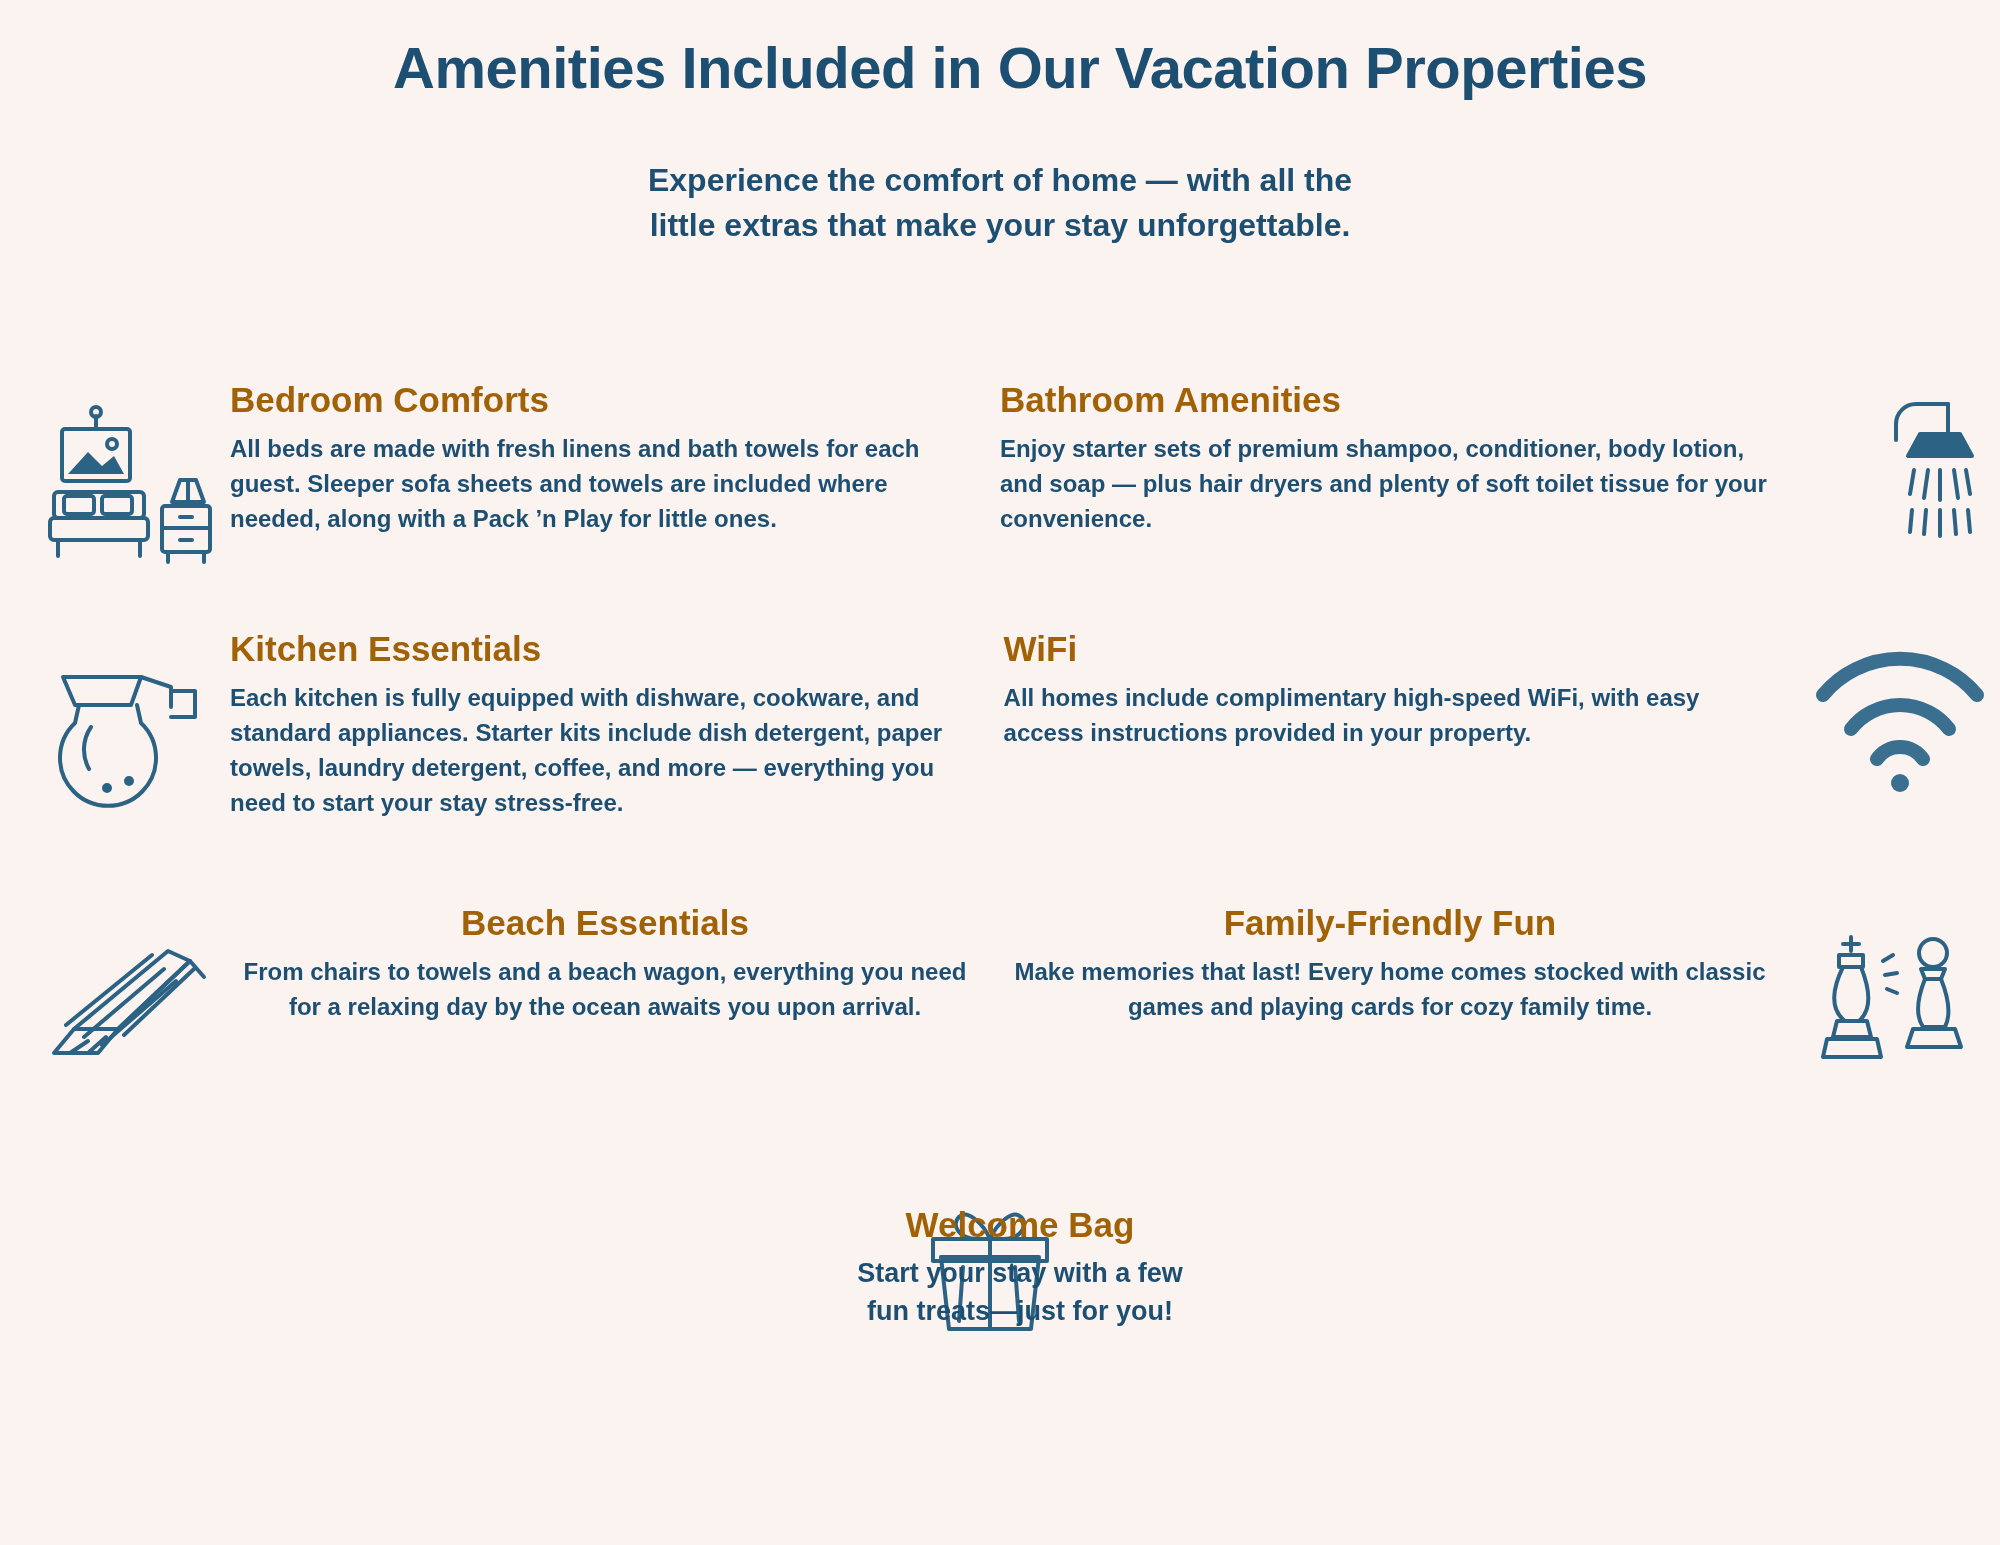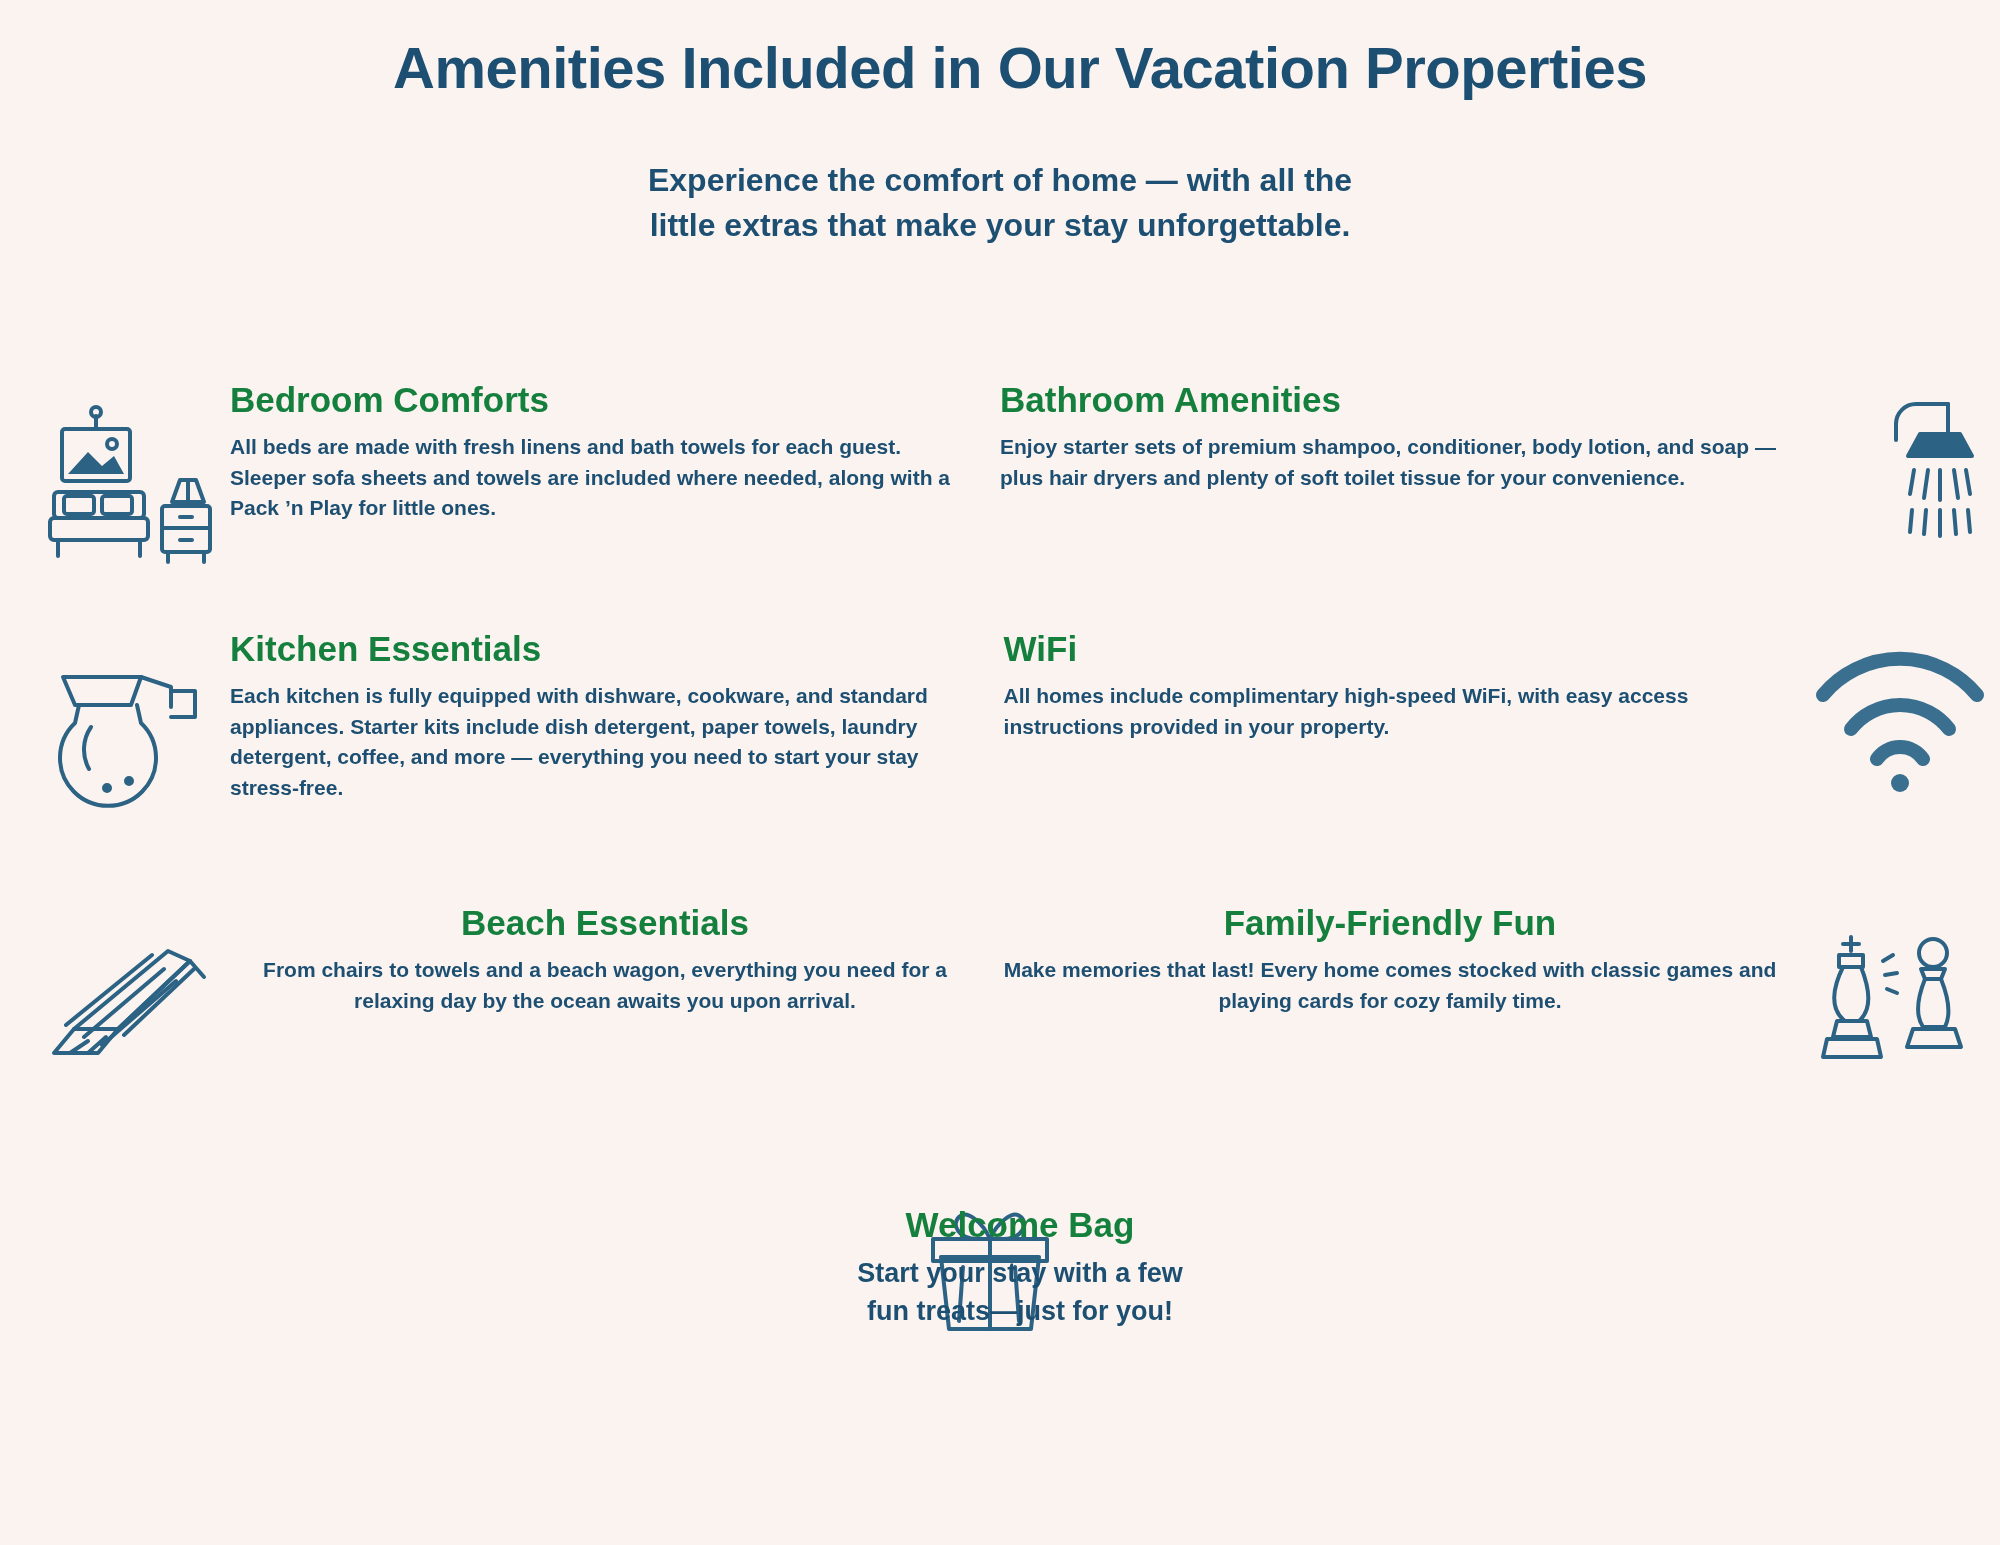--- a/index.html
+++ b/index.html
@@ -84,26 +84,26 @@
     flex: 1 1 auto;
     padding-right: 20px;
   }
   .text-box.text-left-of-icon {
     order: 1;
   }
 
   .card-title {
     font-size: 35px;
     font-weight: bold;
-    color: #15803d;
+    color: #a16207;
     margin: 0 0 12px 0;
     line-height: 1.15;
   }
   .card-body {
-    font-size: 21px;
+    font-size: 24px;
     font-weight: bold;
     color: #1d4f72;
     line-height: 1.45;
     margin: 0;
   }
 
   
   .r1 { margin-top: 0px; }
   .r2 { margin-top: 60px; gap: 7px; }
   .r3 { margin-top: 80px; text-align: center; }

